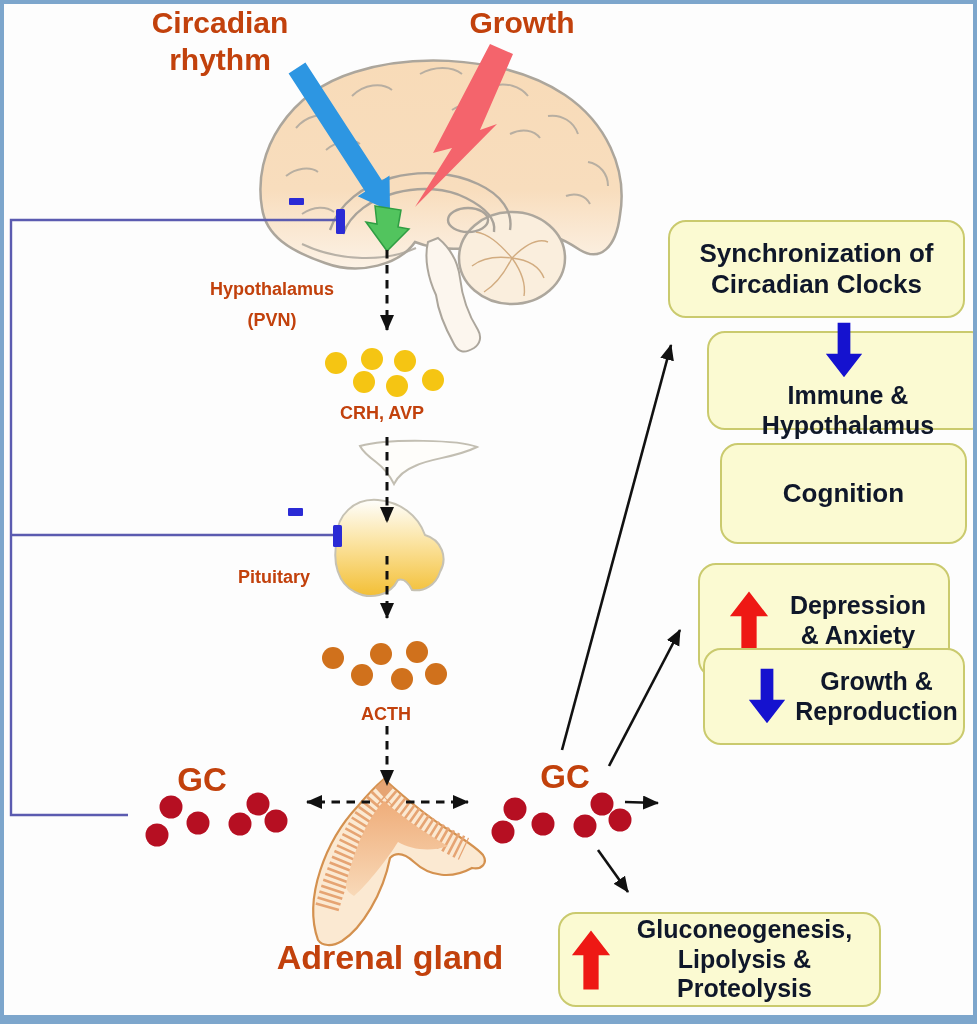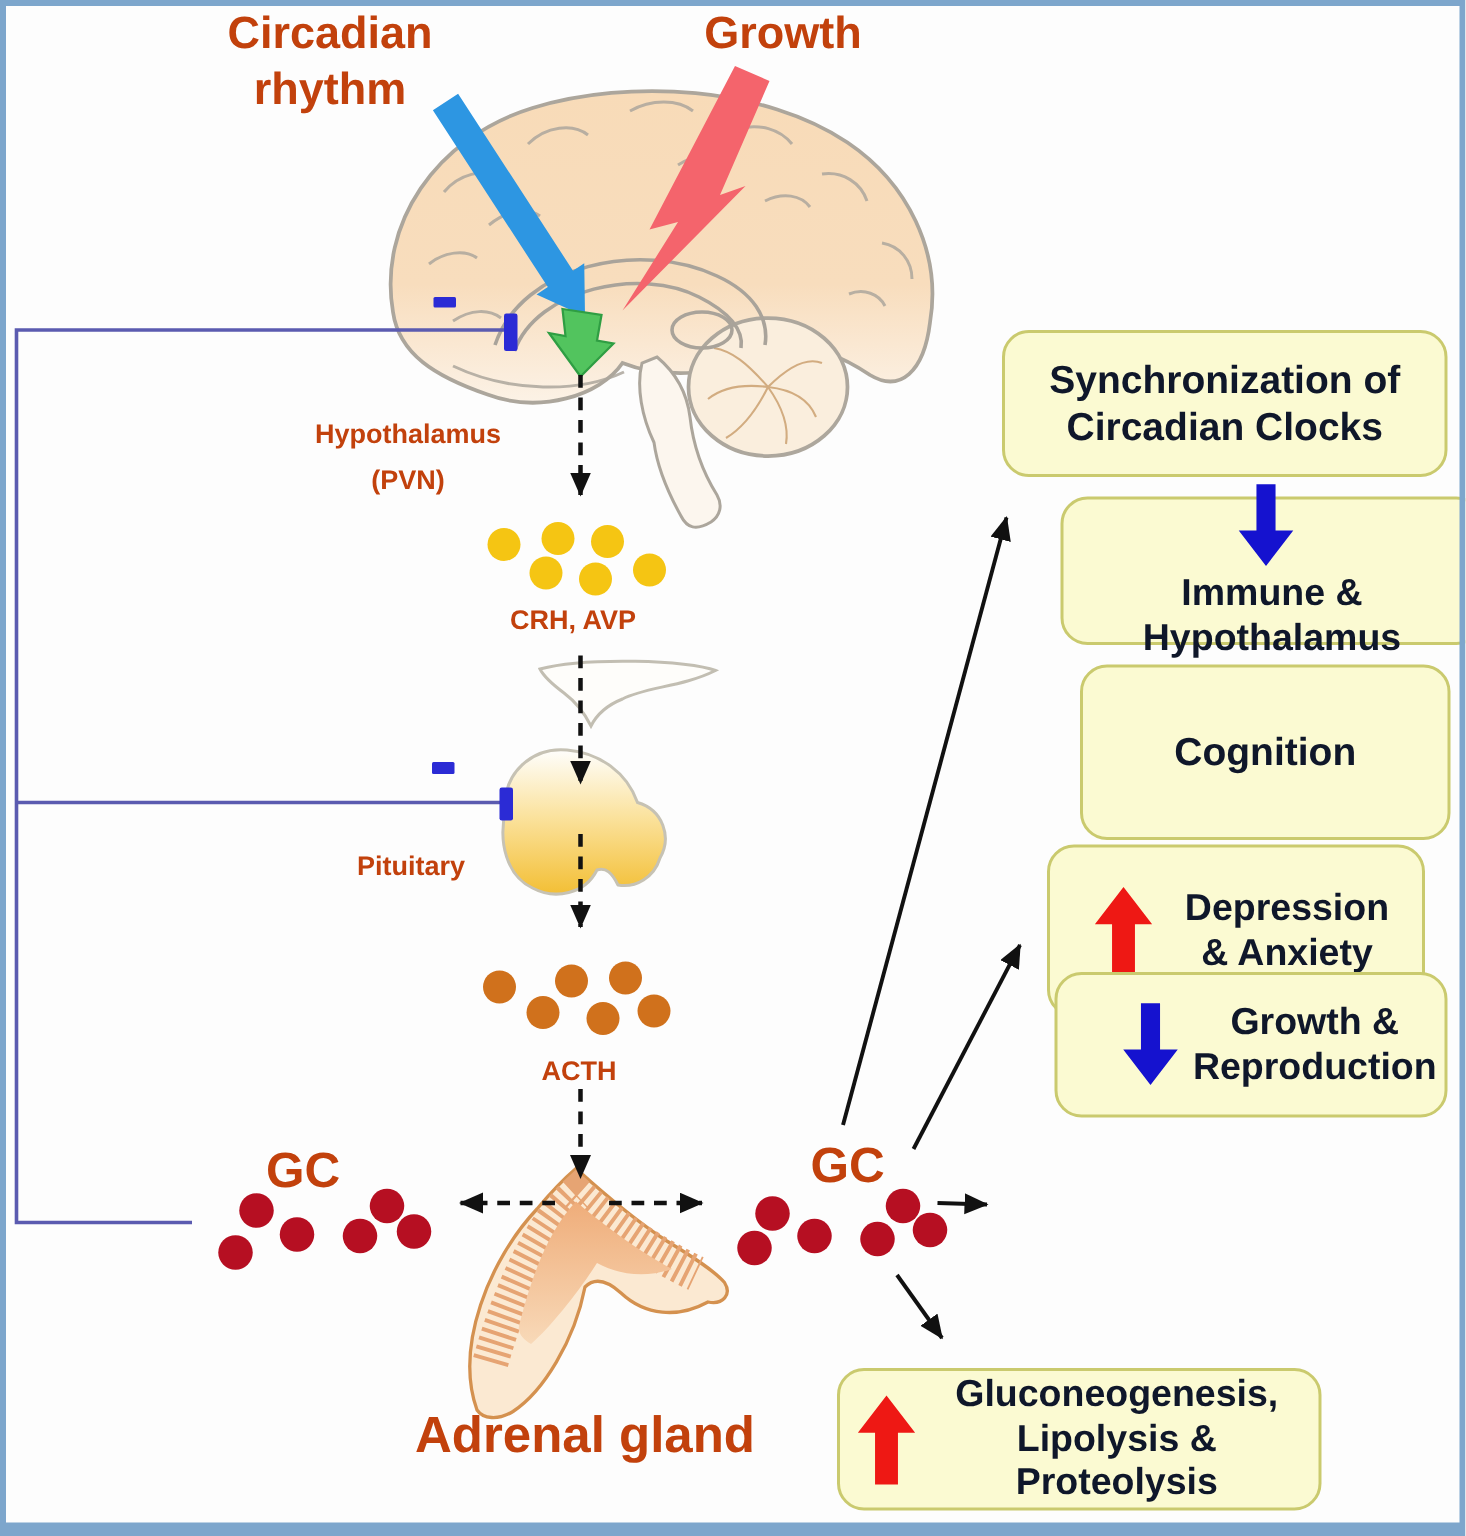--- a/index.html
+++ b/index.html
@@ -223,21 +223,21 @@
   <div class="obox" style="left:707px;top:331px;width:282px;height:99px;flex-direction:column;">
     <svg class="blk" width="40" height="60" viewBox="0 0 44 62">
       <polygon points="15,0 29,0 29,34 42,34 22,60 2,34 15,34" fill="#1512cf"></polygon>
     </svg>
     <div class="obox-text">
       <span>Immune &amp;</span><br>
       <span>Hypothalamus</span>
     </div>
   </div>
 
-  <div class="obox" style="left:720px;top:443px;width:247px;height:117px;">
+  <div class="obox" style="left:720px;top:443px;width:247px;height:101px;">
     <div class="obox-text big">
       <span>Cognition</span>
     </div>
   </div>
 
   <div class="obox" style="left:698px;top:563px;width:252px;height:115px;padding-left:28px;">
     <svg class="blk" width="42" height="64" viewBox="0 0 44 66">
       <polygon points="22,2 42,28 30,28 30,64 14,64 14,28 2,28" fill="#ee1814"></polygon>
     </svg>
     <div class="obox-text">

